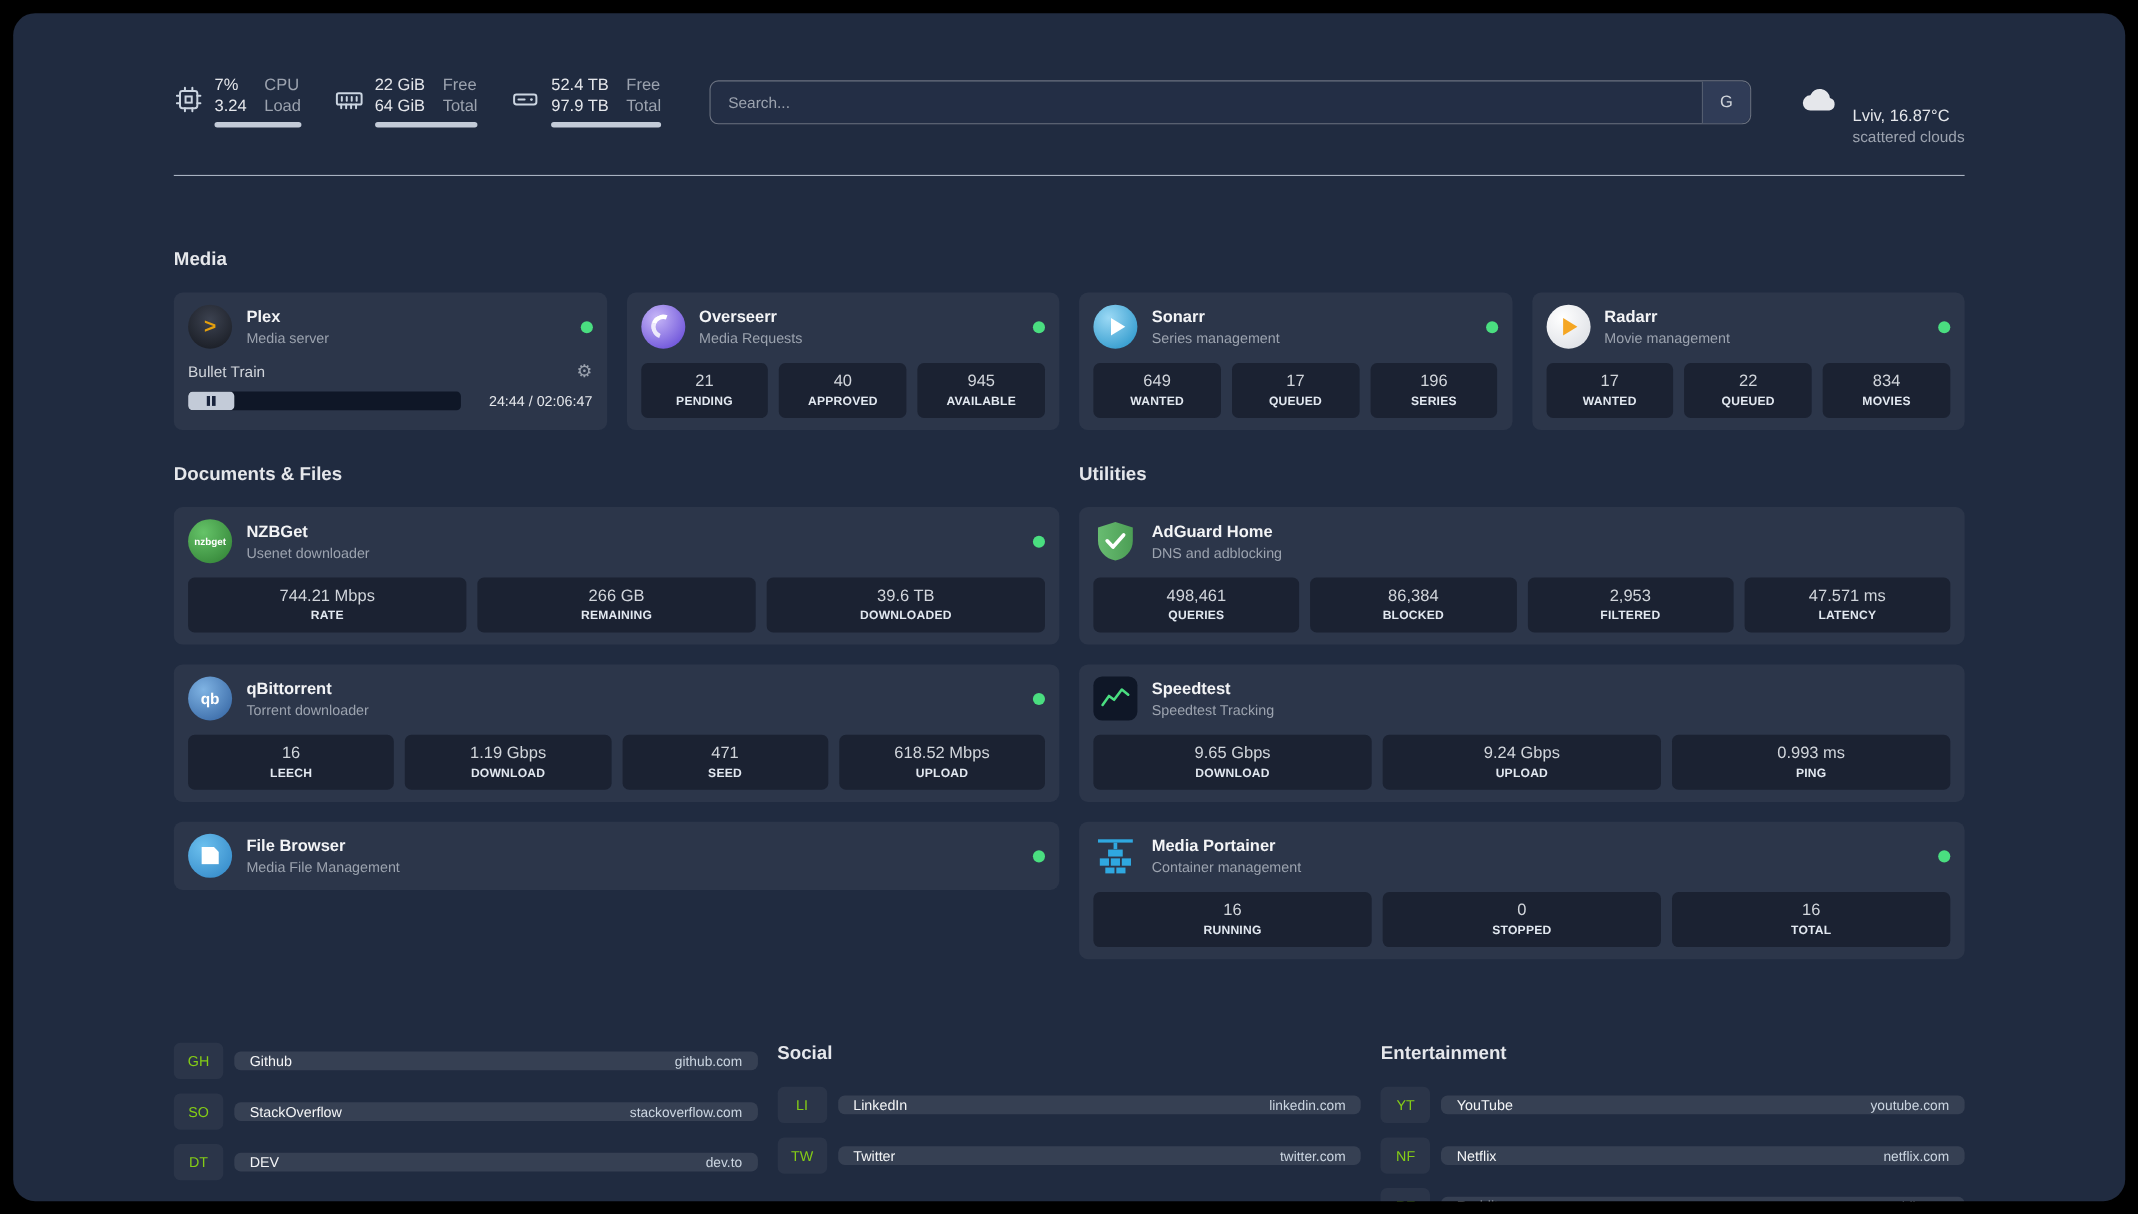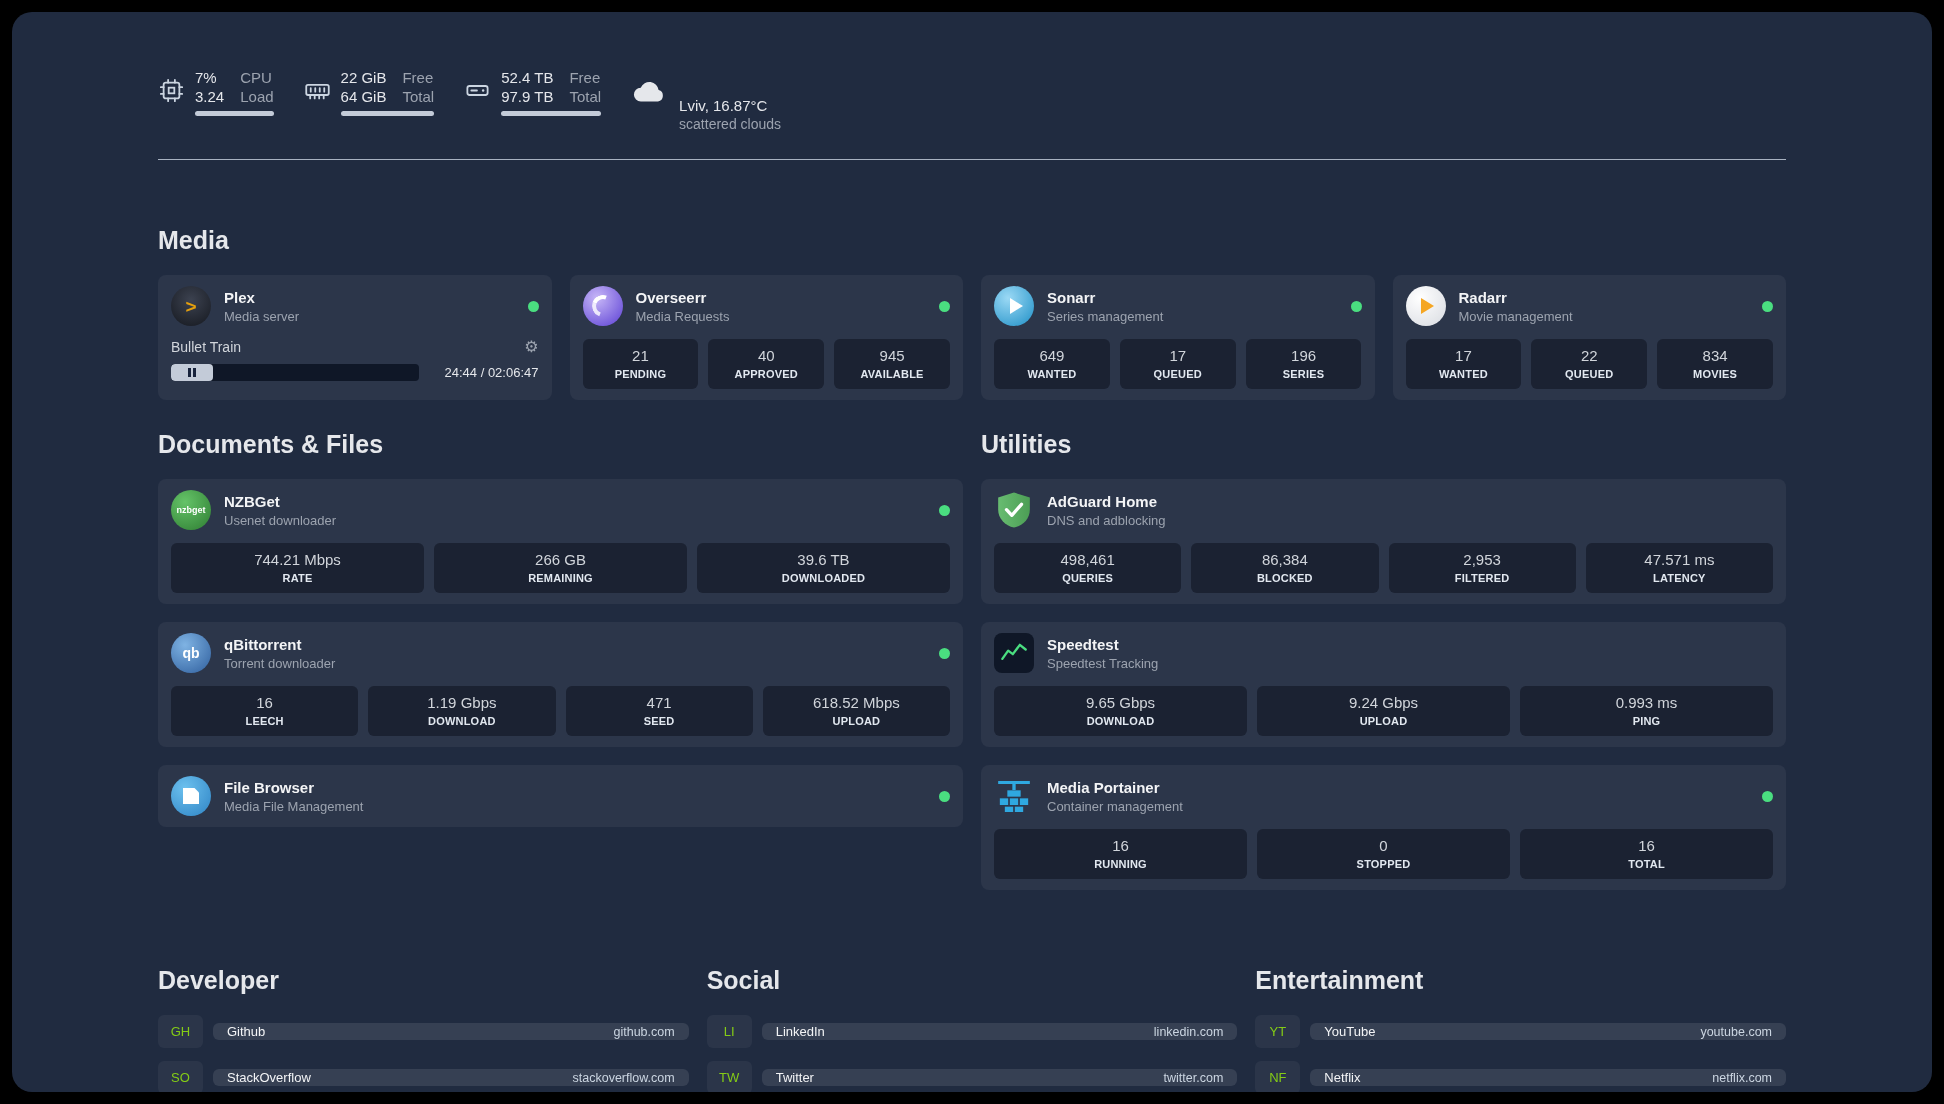--- a/index.html
+++ b/index.html
@@ -36,21 +36,21 @@
   }
 
   .weather { display: flex; align-items: center; gap: 12px; }
   .weather-texts { display: flex; flex-direction: column; margin-top: 44px; }
   .weather-main { font-size: 15px; color: #e5e7eb; line-height: 19px; }
   .weather-sub { font-size: 14px; color: #9ca3af; line-height: 18px; }
 
   .divider { margin-top: 26px; height: 1px; background: #cbd5e1; opacity: 0.8; }
 
   
-  .section-title { font-size: 25px; font-weight: 600; color: #e5e7eb; }
+  .section-title { font-size: 17px; font-weight: 600; color: #e5e7eb; }
   .t-media { margin-top: 66px; }
 
   .media-grid { display: grid; grid-template-columns: repeat(4, 1fr); gap: 18px; margin-top: 20px; }
 
   .card {
     background: rgba(255,255,255,0.055); border-radius: 8px; padding: 11px 13px;
     cursor: pointer;
   }
   .card-head { display: flex; align-items: center; gap: 13px; }
   .svc-icon {
@@ -173,20 +173,24 @@
               <span class="res-value">52.4 TB</span>
               <span class="res-label">Free</span>
               <span class="res-value">97.9 TB</span>
               <span class="res-label">Total</span>
             </div>
             <div class="res-bar"></div>
           </div>
         </div>
       </div>
 
+      <div class="search-wrap">
+        <input class="search-input" type="text" placeholder="Search..." style="">
+        <div class="search-provider">G</div>
+      </div>
 
       <div class="weather">
         <span>
           <svg viewBox="0 0 24 24" width="36" height="36" fill="#e5e7eb">
             <path d="M6.6 19a4.6 4.6 0 0 1-.1-9.2 6.2 6.2 0 0 1 11.9 1.6A3.9 3.9 0 0 1 18 19z"></path>
           </svg>
         </span>
         <div class="weather-texts">
           <span class="weather-main">Lviv, 16.87°C</span>
           <span class="weather-sub">scattered clouds</span>
@@ -488,21 +492,20 @@
               <div class="stat-label">TOTAL</div>
             </div>
           </div>
         </div>
       </div>
     </div>
 
     <div class="bm-grid">
 
       <div class="bm-col">
-        <h2 class="section-title">Developer</h2>
         <div class="bm-item">
           <span class="bm-abbr">GH</span>
           <span class="bm-bar">
             <span class="bm-name">Github</span>
             <span class="bm-url">github.com</span>
           </span>
         </div>
         <div class="bm-item">
           <span class="bm-abbr">SO</span>
           <span class="bm-bar">

